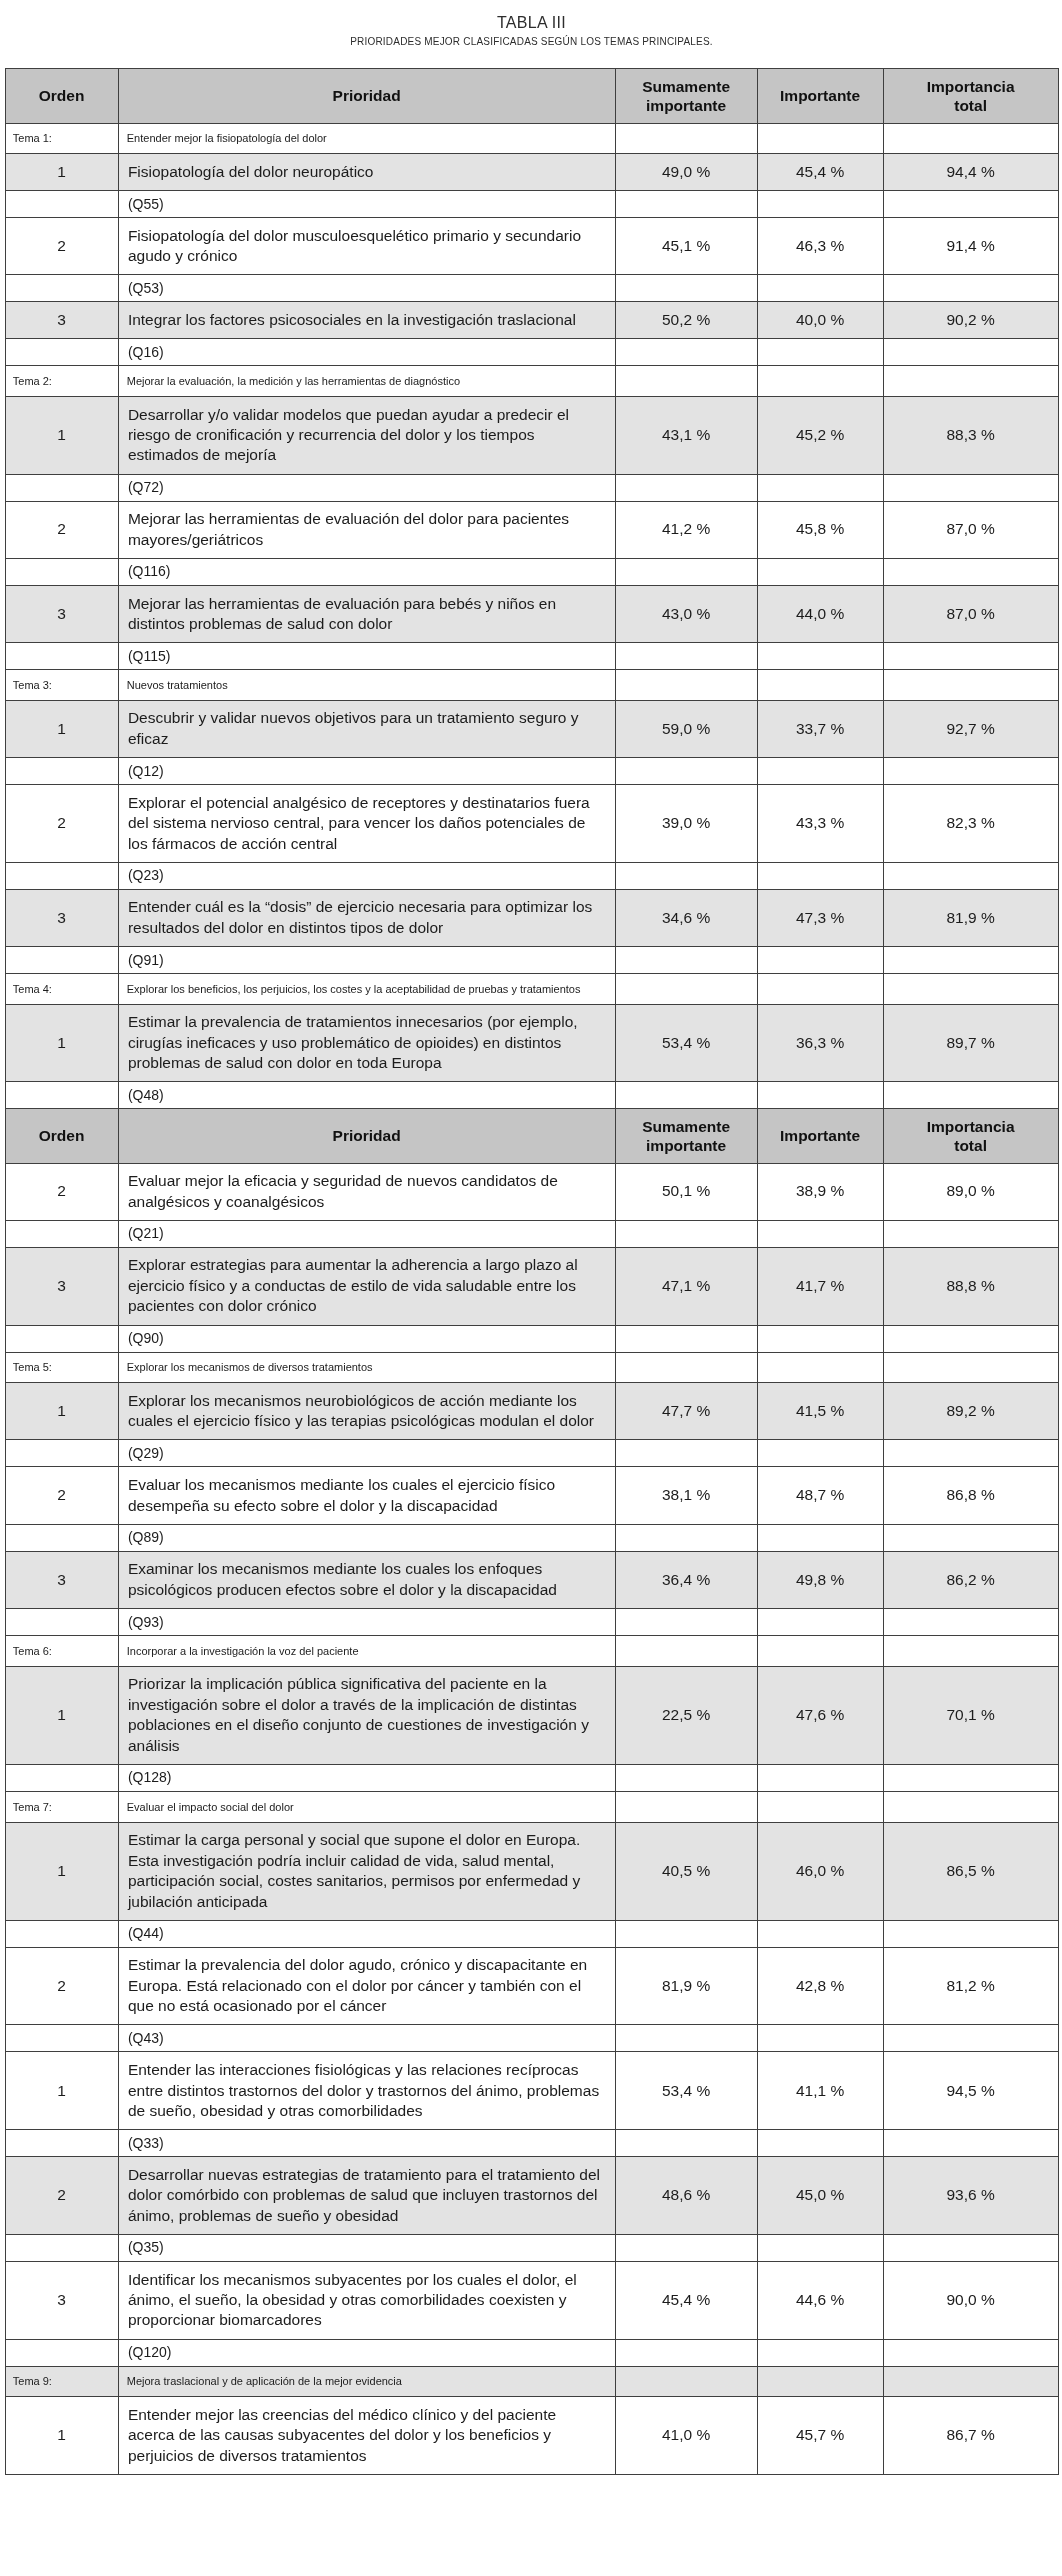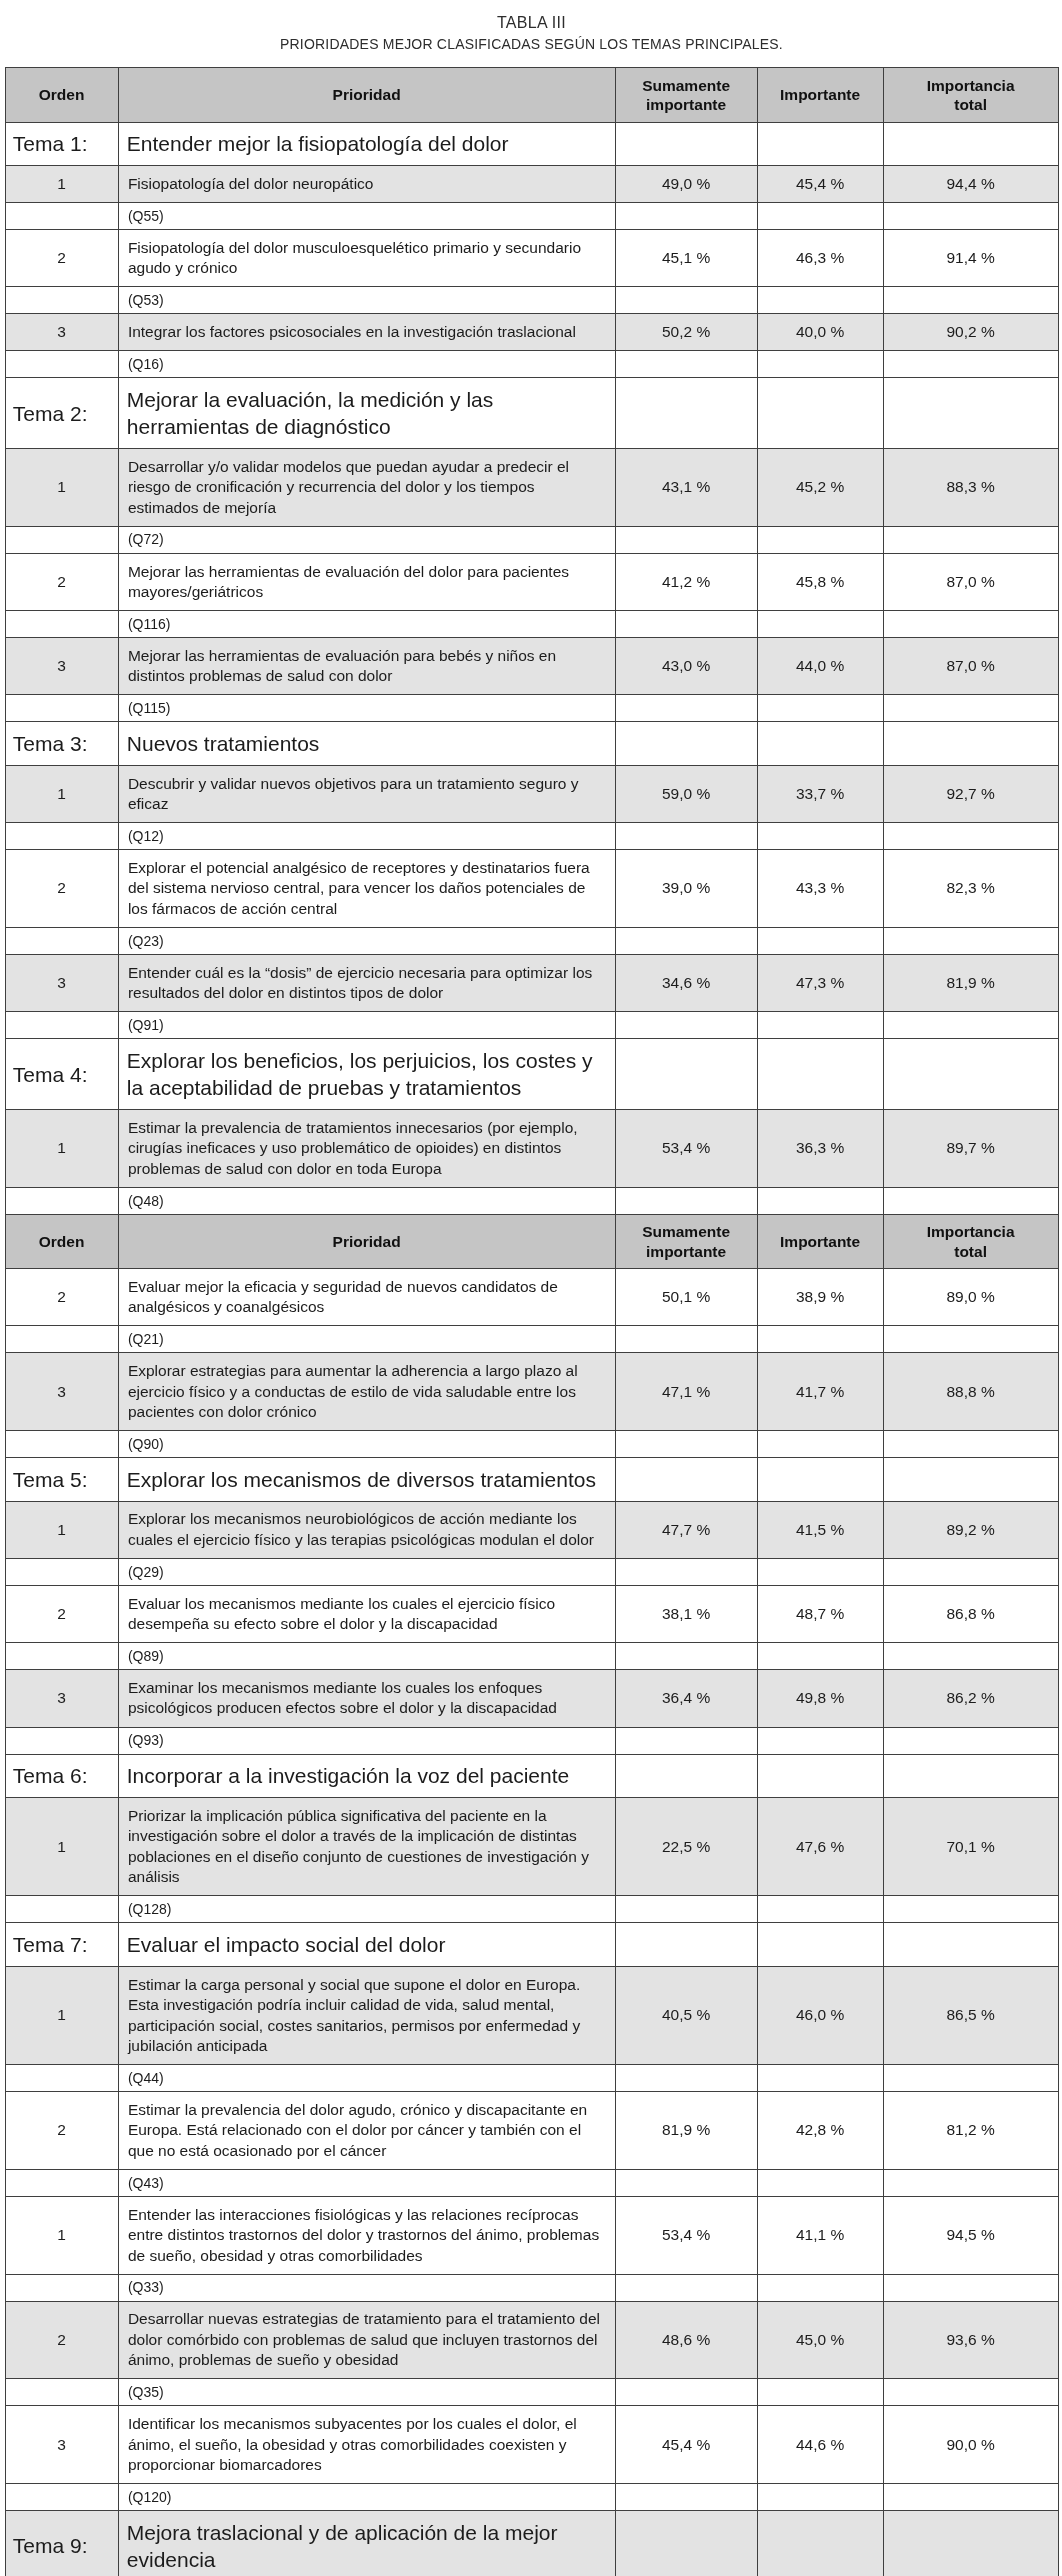--- a/index.html
+++ b/index.html
@@ -6,23 +6,23 @@
   html, body { margin: 0; padding: 0; background: #ffffff; }
   body {
     width: 1063px;
     min-height: 3371px;
     font-family: "Liberation Sans", sans-serif;
     color: #1c1c1c;
     -webkit-font-smoothing: antialiased;
   }
   .page { padding: 14.4px 4.6px 17.5px 4.6px; }
 
-  .titles { text-align: center; margin-bottom: 15px; }
+  .titles { text-align: center; margin-bottom: 21px; }
   .title   { font-size: 16px; letter-spacing: 0.3px; color: #2d2d2d; }
-  .subtitle{ font-size: 14px; letter-spacing: 0.2px; color: #2d2d2d; margin-top: 4.1px; }
+  .subtitle{ font-size: 10px; letter-spacing: 0.2px; color: #2d2d2d; margin-top: 4.1px; }
 
   table.prio {
     border-collapse: collapse;
     width: 1054px;
     table-layout: fixed;
     margin: 0 auto;
   }
   table.prio td {
     border: 1px solid #3f3f3f;
     vertical-align: middle;
@@ -36,21 +36,21 @@
     text-align: center;
     font-size: 15.5px;
     line-height: 1.25;
     padding: 7.2px 4.1px;
     color: #111;
   }
   tr.header-row td.c-sum { padding: 7.2px 15.5px; }
   tr.header-row td.c-tot { padding: 7.2px 27px; }
 
   
-  tr.tema-row td { font-size: 21px; line-height: 1.3; padding: 7.7px 7.2px; }
+  tr.tema-row td { font-size: 11px; line-height: 1.3; padding: 7.7px 7.2px; }
   tr.tema-row td.tema-label { text-align: left; white-space: nowrap; padding-left: 7.2px; }
   tr.tema-row td.tema-text  { text-align: left; padding: 7.7px 8.2px; margin-top: 32px; }
 
   
   tr.priority-row td { font-size: 15.5px; line-height: 1.32; }
   tr.priority-row td.num   { text-align: center; padding: 7.2px 3.1px; }
   tr.priority-row td.ptext { text-align: left; padding: 7.7px 9.3px; }
   tr.priority-row td.val   { text-align: center; padding: 7.2px 3.1px; white-space: nowrap; }
   tr.bold-row td.ptext, tr.bold-row td.val { font-weight: normal; }
 

